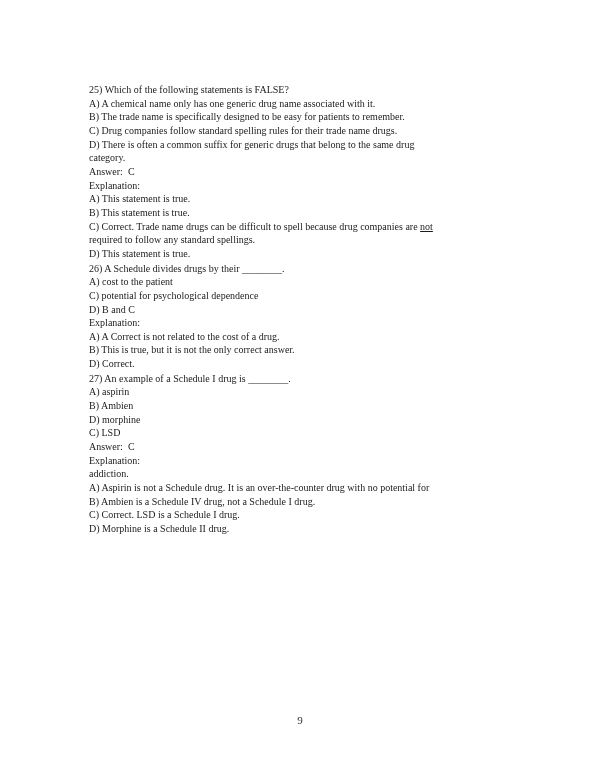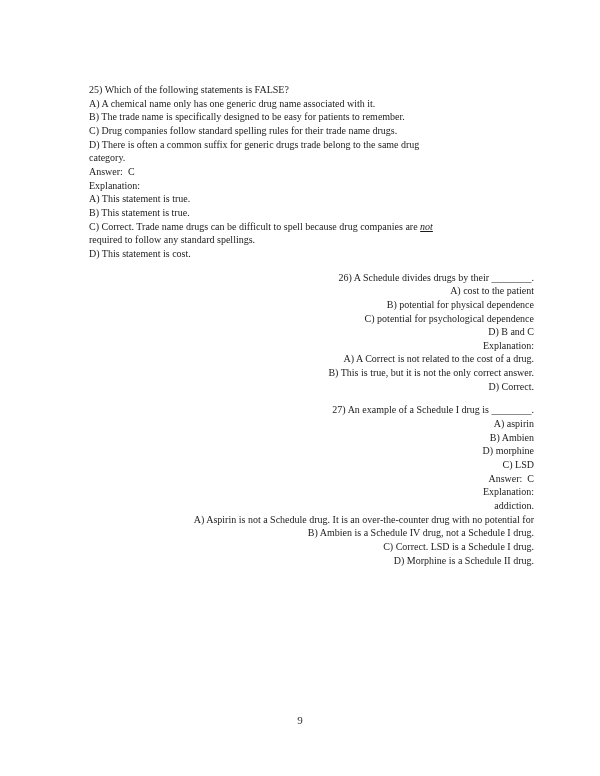--- a/index.html
+++ b/index.html
@@ -18,30 +18,28 @@
   }
   .content {
     position: absolute;
     left: 89px;
     top: 83px;
     width: 445px;
     font-size: 10px;
     line-height: 13.67px;
   }
   .question-block + .question-block {
-    margin-top: 10px;
-    text-align: right;
+    margin-top: 1px;
   }
   .line {
     white-space: pre;
     height: 13.67px;
   }
   .u {
     text-decoration: underline;
-    font-style: italic;
   }
   .page-number {
     position: absolute;
     top: 714px;
     left: 0;
     right: 0;
     text-align: center;
     font-size: 11px;
     line-height: 13px;
     color: #333333;
@@ -50,34 +48,33 @@
 </head>
 <body>
 
 <div class="page">
   <div class="content">
       <div class="question-block">
         <div class="line"><span>25) Which of the following statements is FALSE?</span></div>
         <div class="line"><span>A) A chemical name only has one generic drug name associated with it.</span></div>
         <div class="line"><span>B) The trade name is specifically designed to be easy for patients to remember.</span></div>
         <div class="line"><span>C) Drug companies follow standard spelling rules for their trade name drugs.</span></div>
-        <div class="line"><span>D) There is often a common suffix for generic drugs trade belong to the same drug</span></div>
+        <div class="line"><span>D) There is often a common suffix for generic drugs that belong to the same drug</span></div>
         <div class="line"><span>category.</span></div>
         <div class="line"><span>Answer:  C</span></div>
         <div class="line"><span>Explanation:</span></div>
         <div class="line"><span>A) This statement is true.</span></div>
         <div class="line"><span>B) This statement is true.</span></div>
         <div class="line"><span>C) Correct. Trade name drugs can be difficult to spell because drug companies are </span><span class="u">not</span></div>
         <div class="line"><span>required to follow any standard spellings.</span></div>
-        <div class="line"><span>D) This statement is cost.</span></div>
+        <div class="line"><span>D) This statement is true.</span></div>
       </div>
       <div class="question-block">
         <div class="line"><span>26) A Schedule divides drugs by their ________.</span></div>
         <div class="line"><span>A) cost to the patient</span></div>
-        <div class="line"><span>B) potential for physical dependence</span></div>
         <div class="line"><span>C) potential for psychological dependence</span></div>
         <div class="line"><span>D) B and C</span></div>
         <div class="line"><span>Explanation:</span></div>
         <div class="line"><span>A) A Correct is not related to the cost of a drug.</span></div>
         <div class="line"><span>B) This is true, but it is not the only correct answer.</span></div>
         <div class="line"><span>D) Correct.</span></div>
       </div>
       <div class="question-block">
         <div class="line"><span>27) An example of a Schedule I drug is ________.</span></div>
         <div class="line"><span>A) aspirin</span></div>

